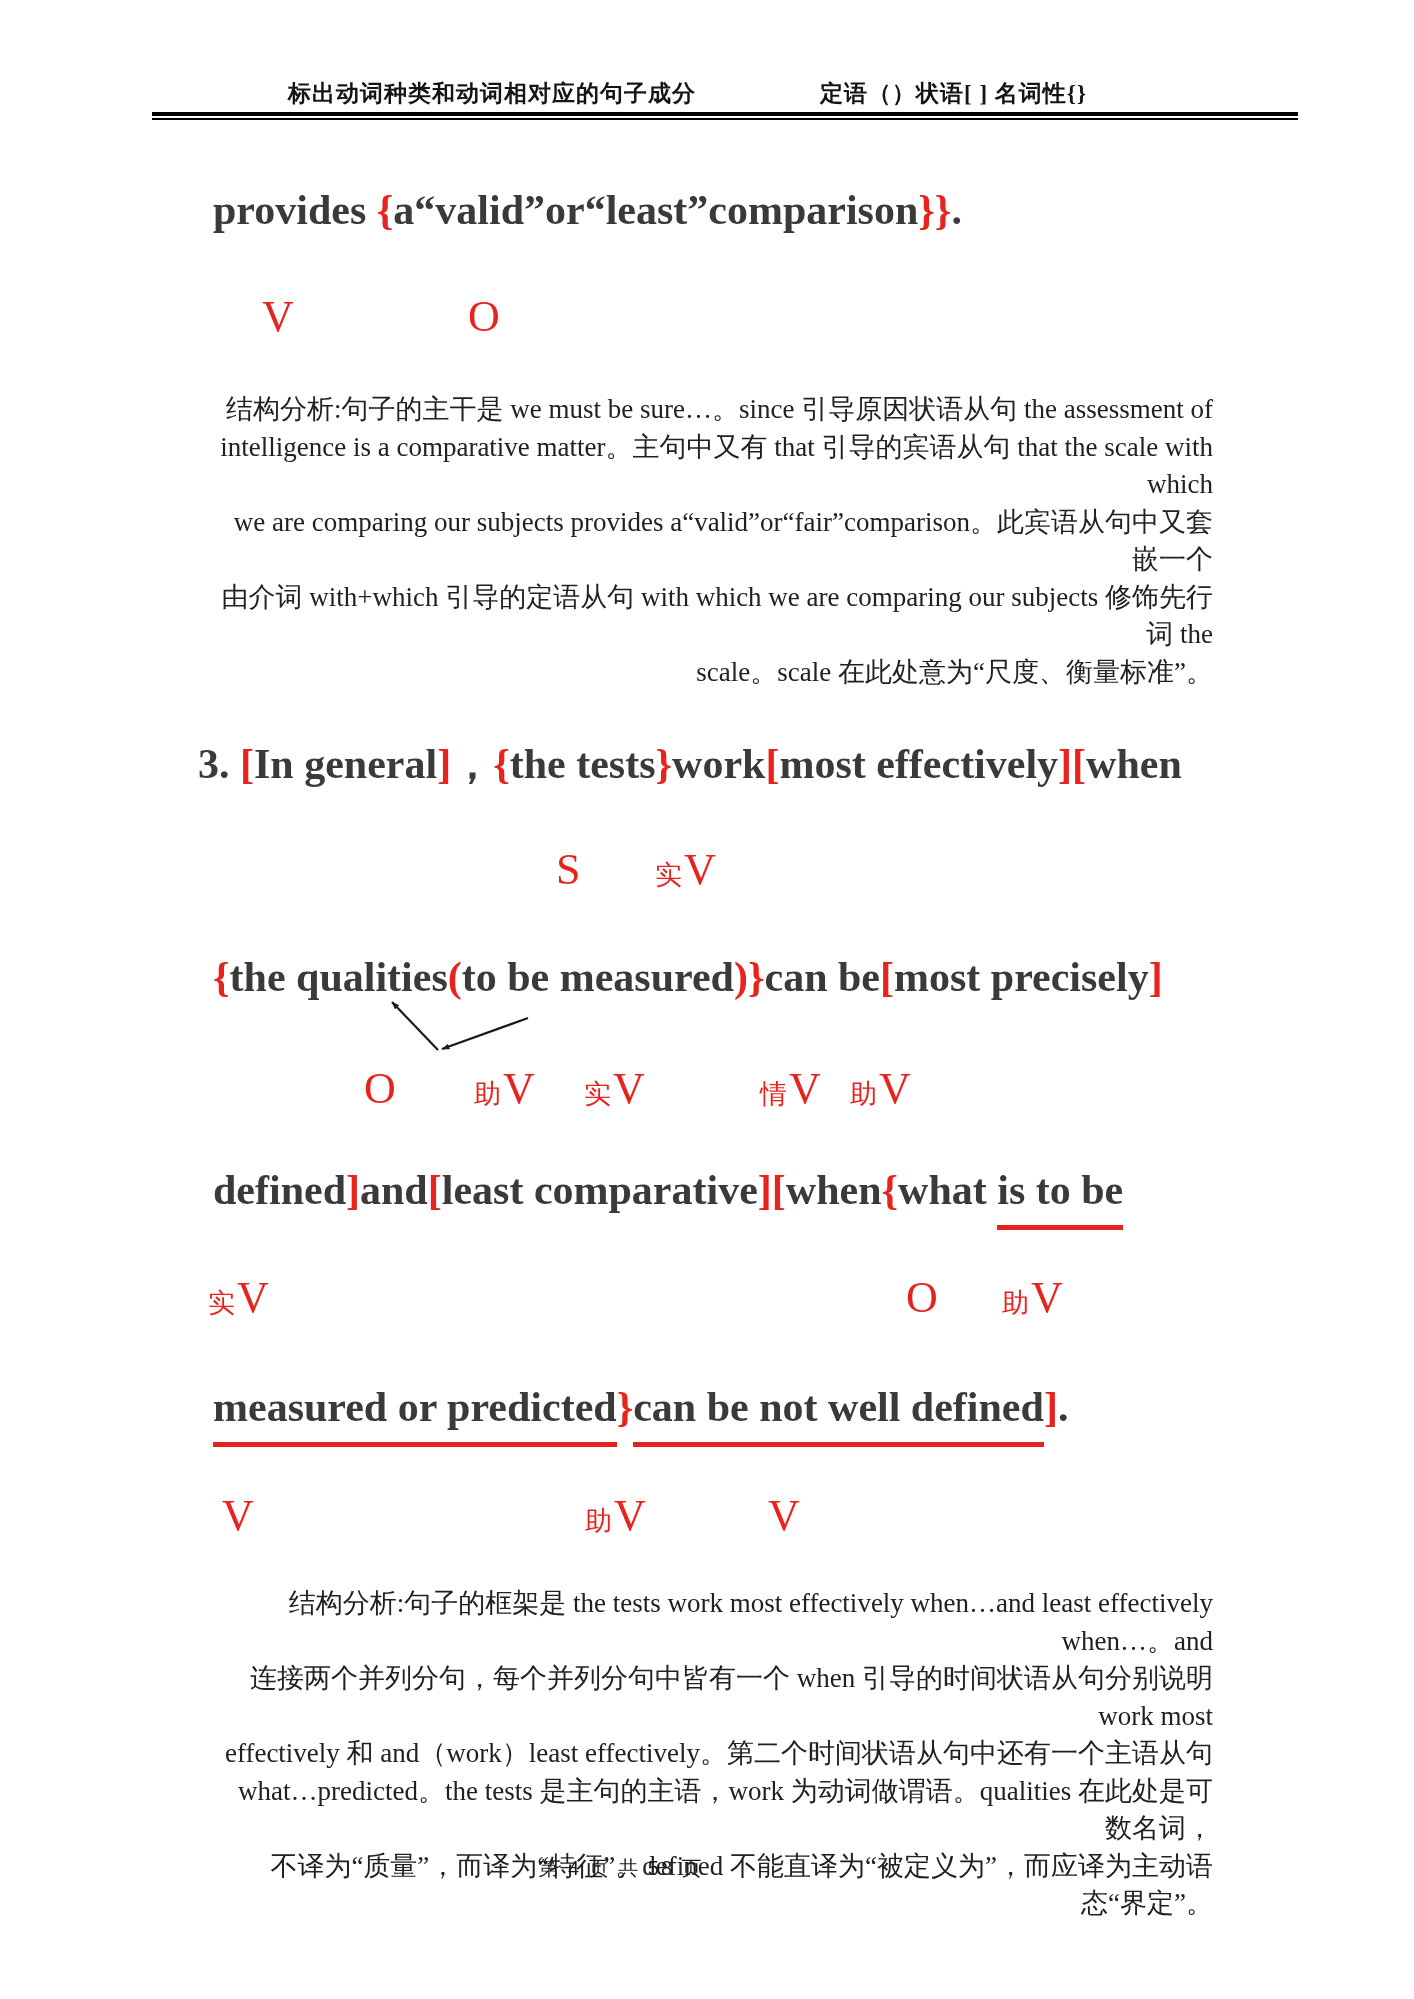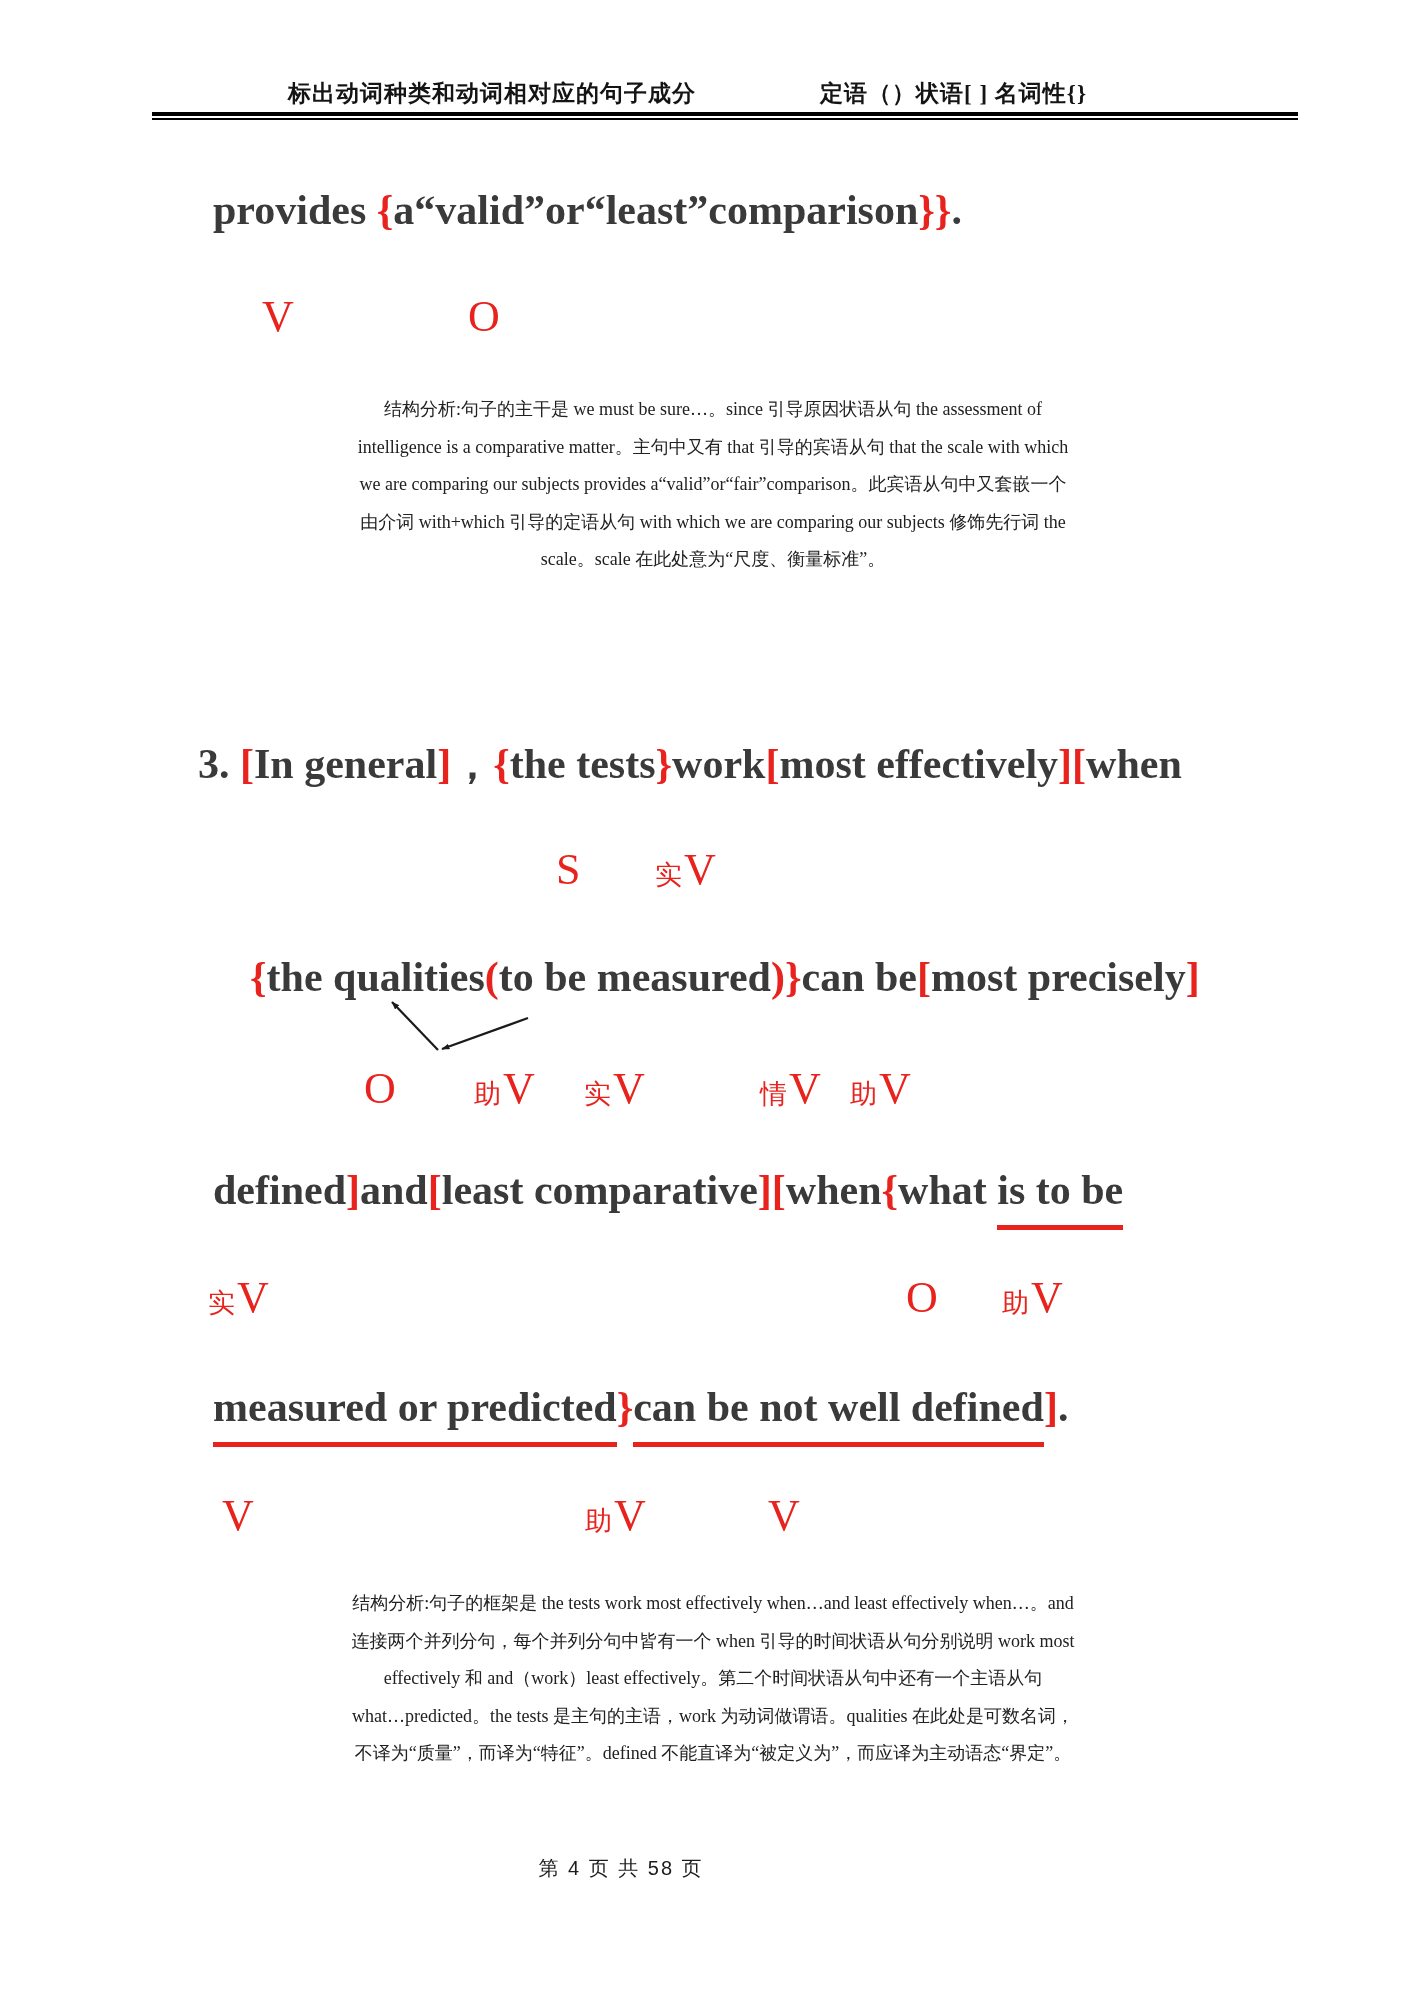--- a/index.html
+++ b/index.html
@@ -36,22 +36,22 @@
   .bold-line .red{color:var(--accent-red);}
   .bold-line .u{border-bottom:5px solid var(--accent-red);padding-bottom:12px;}
   
   .ann-row{position:absolute;left:0;width:1414px;height:52px;}
   .ann-item{position:absolute;top:0;white-space:nowrap;color:var(--accent-red);}
   .ann-en{font-size:44px;line-height:52px;}
   .ann-cn{font-size:27px;line-height:52px;margin-right:2px;}
   
   .para{
     position:absolute;left:213px;width:1000px;
-    font-size:18px;line-height:37.5px;color:var(--text-body);
-    white-space:pre-line;text-align:center;
+    font-size:27px;line-height:37.5px;color:var(--text-body);
+    white-space:pre-line;text-align:right;
   }
   
   .arrows{position:absolute;left:375px;top:992px;}
   
   .footer{
     position:absolute;left:0;top:1855px;width:1242px;
     text-align:center;font-size:20px;color:#1c1c1c;
     font-family:"Liberation Sans","DejaVu Sans",sans-serif;
     letter-spacing:2px;
   }
@@ -81,21 +81,21 @@
 由介词 with+which 引导的定语从句 with which we are comparing our subjects 修饰先行词 the
 scale。scale 在此处意为“尺度、衡量标准”。</div>
 
   <div class="bold-line" style="top:736px;left:198px;"><span class="">3. </span><span class="red">[</span><span class="">In general</span><span class="red">]</span><span class="">，</span><span class="red">{</span><span class="">the tests</span><span class="red">}</span><span class="">work</span><span class="red">[</span><span class="">most effectively</span><span class="red">][</span><span class="">when</span></div>
 
   <div class="ann-row" style="top:844px;">
       <span class="ann-item" style="left: 556px;"><span class="ann-en">S</span></span>
       <span class="ann-item" style="left: 655px;"><span class="ann-cn">实</span><span class="ann-en">V</span></span>
     </div>
 
-  <div class="bold-line" style="top:953px;margin-left:37px;"><span class="red">{</span><span class="">the qualities</span><span class="red">(</span><span class="">to be measured</span><span class="red">)}</span><span class="">can be</span><span class="red">[</span><span class="">most precisely</span><span class="red">]</span></div>
+  <div class="bold-line" style="top:953px;"><span class="red">{</span><span class="">the qualities</span><span class="red">(</span><span class="">to be measured</span><span class="red">)}</span><span class="">can be</span><span class="red">[</span><span class="">most precisely</span><span class="red">]</span></div>
 
   <svg class="arrows" width="170" height="70" viewBox="0 0 170 70">
     <defs>
       <marker id="ah" markerWidth="10" markerHeight="8" refX="7.5" refY="3" orient="auto" markerUnits="userSpaceOnUse">
         <path d="M0,0 L8,3 L0,6 Z" fill="#1a1a1a"></path>
       </marker>
     </defs>
     <line x1="63" y1="58" x2="17" y2="10" stroke="#1a1a1a" stroke-width="2.2" marker-end="url(#ah)"></line>
     <line x1="153" y1="26" x2="67" y2="57" stroke="#1a1a1a" stroke-width="2.2" marker-end="url(#ah)"></line>
   </svg>

